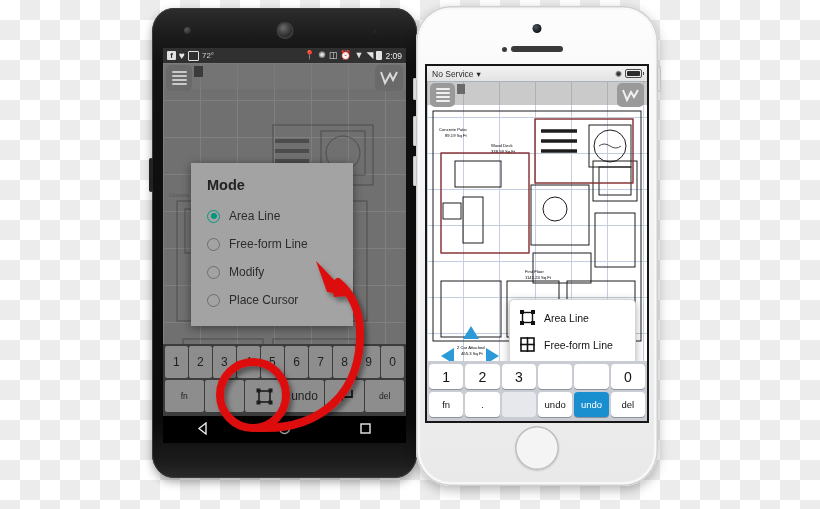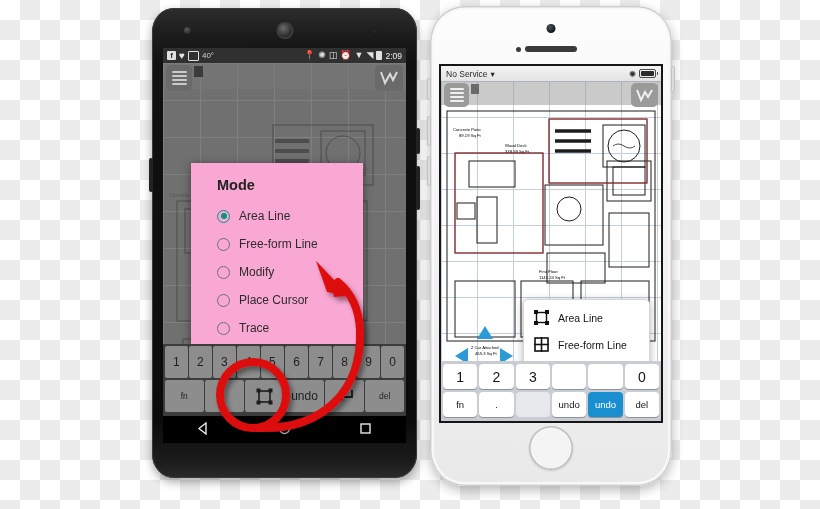--- a/index.html
+++ b/index.html
@@ -60,22 +60,22 @@
   .and-toolbar{position:absolute;top:0;left:0;right:0;height:26px;background:rgba(120,120,120,.55);}
   .and-ham{position:absolute;left:3px;top:2px;width:26px;height:26px;border-radius:5px;
     background:#6a6a6a;display:flex;flex-direction:column;justify-content:center;align-items:center;gap:2px;}
   .and-ham i{display:block;width:15px;height:2px;background:#c9c9c9;border-radius:1px;}
   .and-doc{position:absolute;left:31px;top:3px;width:9px;height:11px;background:#3b3b3b;}
   .and-pen{position:absolute;right:3px;top:2px;width:28px;height:26px;border-radius:5px;background:#6a6a6a;
     display:flex;align-items:center;justify-content:center;}
   .and-fp{position:absolute;inset:26px 0 0 0;opacity:.45;}
 
   
-  .mode-dialog{position:absolute;left:28px;top:100px;width:162px;background:#f9a8d4;
-    box-shadow:0 2px 9px rgba(0,0,0,.45);padding:14px 0 12px 10px;}
+  .mode-dialog{position:absolute;left:28px;top:100px;width:162px;background:#a3a3a3;
+    box-shadow:0 2px 9px rgba(0,0,0,.45);padding:14px 0 12px 0;}
   .mode-title{font-size:14.5px;color:#222;font-weight:bold;padding:0 16px 9px 16px;}
   .mode-row{display:flex;align-items:center;gap:9px;padding:7px 16px;}
   .radio{width:13px;height:13px;border-radius:50%;border:1.7px solid #6e6e6e;flex:none;
     box-sizing:border-box;position:relative;background:transparent;}
   .radio.sel{border-color:#00977f;}
   .radio.sel:after{content:"";position:absolute;left:50%;top:50%;transform:translate(-50%,-50%);
     width:6px;height:6px;border-radius:50%;background:#00977f;}
   .mode-label{font-size:12px;color:#2c2c2c;}
 
   
@@ -86,21 +86,21 @@
   .kb-key.fn{flex:1.45;font-size:8.5px;}
   .kb-key.wide{flex:1.45;}
   .kb-key.dot{flex:1.45;font-size:13px;align-items:flex-end;padding-bottom:5px;box-sizing:border-box;}
 
   .and-nav{position:absolute;left:0;right:0;bottom:0;height:27px;background:#000;
     display:flex;align-items:center;justify-content:space-around;}
   .navglyph{color:#e8e8e8;}
 
   
   .iphone{
-    position:absolute;left:430px;top:6px;width:242px;height:480px;
+    position:absolute;left:416px;top:6px;width:242px;height:480px;
     background:linear-gradient(180deg,#fdfdfd 0%,#f2f2f2 50%,#e9e9e9 100%);
     border-radius:34px/36px;
     box-shadow:0 4px 12px rgba(0,0,0,.28), inset 0 0 0 1.5px #cfcfcf, inset 0 0 0 4px #f8f8f8;
   }
   .ip-btn{position:absolute;background:#dcdcdc;border-radius:2px;box-shadow:inset 0 0 0 1px #c2c2c2;}
   .ip-b1{left:-3px;top:72px;width:4px;height:22px;}
   .ip-b2{left:-3px;top:110px;width:4px;height:30px;}
   .ip-b3{left:-3px;top:150px;width:4px;height:30px;}
   .ip-b4{right:-3px;top:60px;width:4px;height:26px;}
   .ip-cam{position:absolute;left:50%;top:18px;transform:translateX(-50%);width:9px;height:9px;border-radius:50%;
@@ -173,21 +173,21 @@
     <div class="and-earpiece"></div>
     <div class="and-sensor"></div>
 
     <div class="and-screen">
 
       <div class="and-status">
         <div class="left">
           <span class="sicon fb-ico">f</span>
           <span class="sicon hrt-ico">♥</span>
           <span class="sicon img-ico"></span>
-          <span class="temp">40°</span>
+          <span class="temp">72°</span>
         </div>
         <div class="right">
           <span class="sicon">📍</span>
           <span class="sicon">✺</span>
           <span class="sicon">◫</span>
           <span class="sicon">⏰</span>
           <span class="sicon">▼</span>
           <span class="sicon">◥</span>
           <span class="battery"></span>
           <span class="clockt">2:09</span>
@@ -246,24 +246,20 @@
             <span class="radio"></span>
             <span class="mode-label">Free-form Line</span>
           </div>
           <div class="mode-row">
             <span class="radio"></span>
             <span class="mode-label">Modify</span>
           </div>
           <div class="mode-row">
             <span class="radio"></span>
             <span class="mode-label">Place Cursor</span>
-          </div>
-          <div class="mode-row">
-            <span class="radio"></span>
-            <span class="mode-label">Trace</span>
           </div>
         </div>
 
         <div class="and-kb">
           <div class="kb-row">
             <div class="kb-key">1</div>
             <div class="kb-key">2</div>
             <div class="kb-key">3</div>
             <div class="kb-key">4</div>
             <div class="kb-key">5</div>

